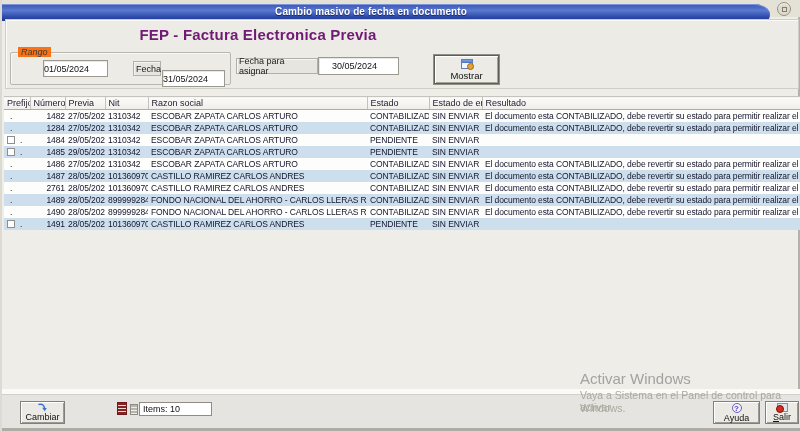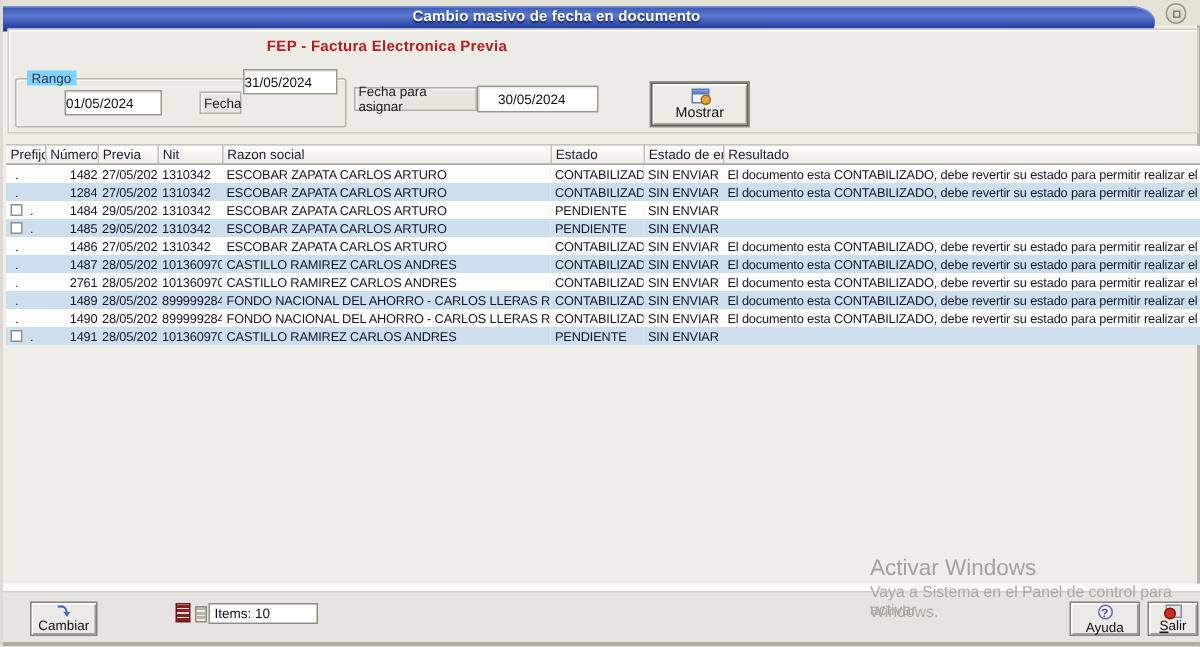--- a/index.html
+++ b/index.html
@@ -21,37 +21,37 @@
   .title-btn { position:absolute; right:11px; top:2px; width:14px; height:14px; border-radius:50%;
                background:#ddd9cd; border:1px solid #97917f;
                box-shadow:inset 0 1px 1px #f7f5ee; }
   .title-btn .sq { position:absolute; left:3.5px; top:3.5px; width:5px; height:5px;
                    border:1px solid #847e6d; background:transparent; }
 
   
   .top-panel { position:absolute; left:3px; top:19px; width:794px; height:70px;
                background:#edebe6; border:1px solid #cfcdc6; box-shadow:inset 1px 1px 0 #fbfaf7; }
   .page-title { position:absolute; left:0; top:26px; width:512px; text-align:center;
-                font-size:10px; font-weight:bold; color:#b91c1c; letter-spacing:.2px; }
+                font-size:15px; font-weight:bold; color:#701a75; letter-spacing:.2px; }
 
   .groupbox { position:absolute; left:8px; top:52px; width:221px; height:33px;
               border:1px solid #b9b7b0; border-radius:2px; box-shadow:inset 1px 1px 0 #f8f7f3; }
-  .groupbox-legend { position:absolute; left:7px; top:-6px; padding:0 3px; background:#7dd3fc;
-                     font-size:9px; color:#3a3a3a; }
+  .groupbox-legend { position:absolute; left:7px; top:-6px; padding:0 3px; background:#f97316;
+                     font-size:9px; color:#3a3a3a;font-style:italic; }
 
   .flabel { position:absolute; font-size:9px; color:#222; background:#e7e5df;
             border:1px solid #b2b0a8; box-shadow:inset 1px 1px 0 #f6f5f1;
             display:flex; align-items:center; padding:0 2px; }
   .finput { position:absolute; font-size:9px; color:#111; background:#ffffff;
             border:1px solid #9a988f; box-shadow:inset 1px 1px 0 #e8e8e6;
             display:flex; align-items:center; padding:0 0; }
   .lbl-desde { left:13px; top:61px; width:27px; height:15px;margin-left:44px; }
   .inp-desde { left:41px; top:60px; width:65px; height:17px; }
   .lbl-hasta { left:131px; top:61px; width:28px; height:15px; }
-  .inp-hasta { left:160px; top:46px; width:63px; height:17px; }
+  .inp-hasta { left:160px; top:70px; width:63px; height:17px; }
   .lbl-fecha { left:234px; top:58px; width:82px; height:16px; }
   .inp-fecha { left:316px; top:57px; width:81px; height:18px; padding-left:13px; }
 
   .btn-mostrar { position:absolute; left:432px; top:55px; width:65px; height:29px;
                  background:#ecebe6; border:1px solid #5f5d56;
                  box-shadow:inset 1px 1px 0 #ffffff, inset -1px -1px 0 #a5a39a, 0 0 0 1px #8f8d85;
                  display:flex; flex-direction:column; align-items:center; justify-content:center;
                  cursor:pointer; }
   .btn-mostrar .lbl { font-size:9.5px; color:#111; margin-top:1px; }
   .icon-window { width:12px; height:10px; background:#f3f7fc; border:1px solid #5a7fc0; position:relative; }

